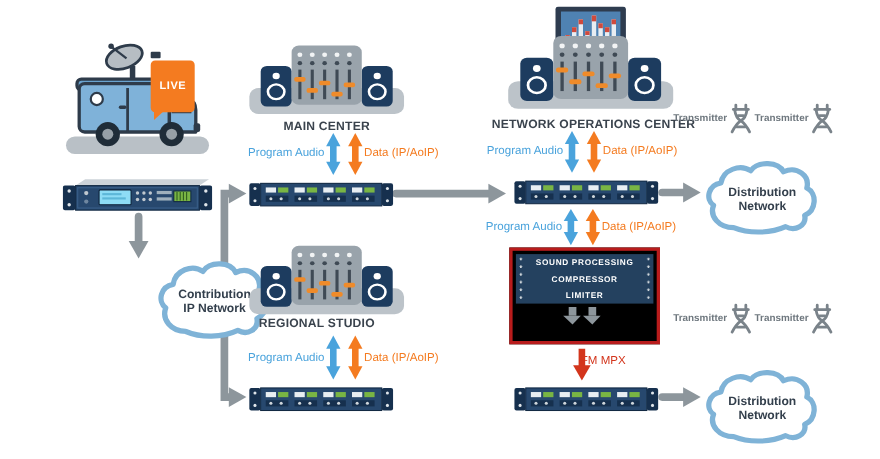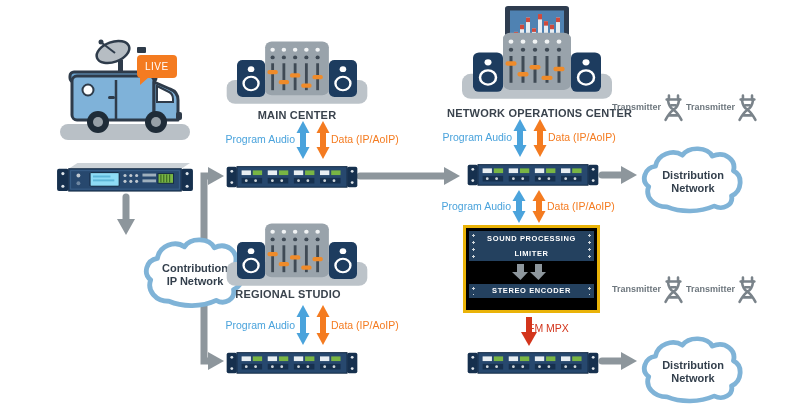--- a/index.html
+++ b/index.html
@@ -5,32 +5,32 @@
   html,body{margin:0;padding:0;background:#fff;}
   .stage{position:relative;width:800px;height:417px;background:#ffffff;overflow:hidden;
          font-family:"Liberation Sans",sans-serif;}
   .abs{position:absolute;}
   svg{display:block;}
   .sitelabel{font-weight:bold;color:#3a434d;font-size:11px;letter-spacing:.2px;
              text-align:center;white-space:nowrap;}
   .linklabel{font-weight:normal;font-size:10.5px;white-space:nowrap;}
   .blue{color:#4aa3dc}.orange{color:#f47b20}.redtxt{color:#d3351c}
   .live-badge{position:absolute;left:137px;top:55px;background:#f47b20;color:#fff;
-              font-weight:normal;font-size:10px;padding:6px 8px;border-radius:4px;letter-spacing:.5px;}
+              font-weight:bold;font-size:10px;padding:18px 8px;border-radius:4px;letter-spacing:.5px;}
   .live-badge::after{content:"";position:absolute;left:3px;bottom:-7px;width:0;height:0;
               border-top:8px solid #f47b20;border-right:9px solid transparent;}
   .cloud{pointer-events:none;}
   .cloud-text{position:absolute;left:0;top:0;width:100%;height:100%;display:flex;
               flex-direction:column;justify-content:center;align-items:center;
               font-weight:bold;color:#333f4c;font-size:11px;line-height:1.18;}
   .txgroup{display:flex;}
   .tx{width:74px;display:flex;flex-direction:row;align-items:center;}
   .tx-label{font-size:9px;color:#6e777e;font-weight:bold;margin-bottom:2px;white-space:nowrap;}
   .procbox{position:absolute;left:463px;top:225px;width:137px;height:88px;background:#000;
-           border:3px solid #eab308;box-sizing:border-box;}
+           border:3px solid #b91c1c;box-sizing:border-box;}
   .procpanel{position:relative;background:#24415f;margin:3px;color:#fff;font-weight:bold;
              font-size:7.5px;letter-spacing:.6px;text-align:center;}
   .procpanel::before,.procpanel::after{content:"";position:absolute;top:3px;bottom:3px;width:3px;
              background-image:radial-gradient(circle at 1.5px 1.5px,#cfd6db 1px,rgba(0,0,0,0) 1.3px);
              background-size:3px 7px;background-repeat:repeat-y;}
   .procpanel::before{left:3px}.procpanel::after{right:3px}
   .procrow{line-height:15px;}
   .encrow{line-height:14px;}
 </style>
 </head>
@@ -422,31 +422,31 @@
     </defs>
     <use href="#codec-rear"></use>
   </svg>
 
   <div class="abs linklabel blue" style="right:289px;top:200px">Program Audio</div>
   <div class="abs linklabel orange" style="left:547px;top:200px">Data (IP/AoIP)</div>
 
   <div class="procbox">
     <div class="procpanel">
       <div class="procrow">SOUND PROCESSING</div>
+      <div class="procrow">COMPRESSOR</div>
       <div class="procrow">LIMITER</div>
     </div>
     <svg width="131" height="17" viewBox="0 0 131 17" style="margin:0 auto">
       <g fill="#8d969c">
         <rect x="51" y="0" width="7" height="8"></rect>
           <polygon points="46,8 62,8 54.5,16"></polygon>
         <rect x="69" y="0" width="7" height="8"></rect>
           <polygon points="64,8 80,8 72.5,16"></polygon>
       </g>
     </svg>
-    <div class="procpanel encrow">STEREO ENCODER</div>
   </div>
   <div class="abs linklabel redtxt" style="left:528px;top:322px">FM MPX</div>
 
   <svg class="abs" style="left:467px;top:348px" width="132" height="28" viewBox="0 0 140 30">
     <use href="#codec-rear"></use>
   </svg>
 
   <div class="abs txgroup" style="left:612px;top:84px">
     <div class="tx">
       <div class="tx-label">Transmitter</div>

